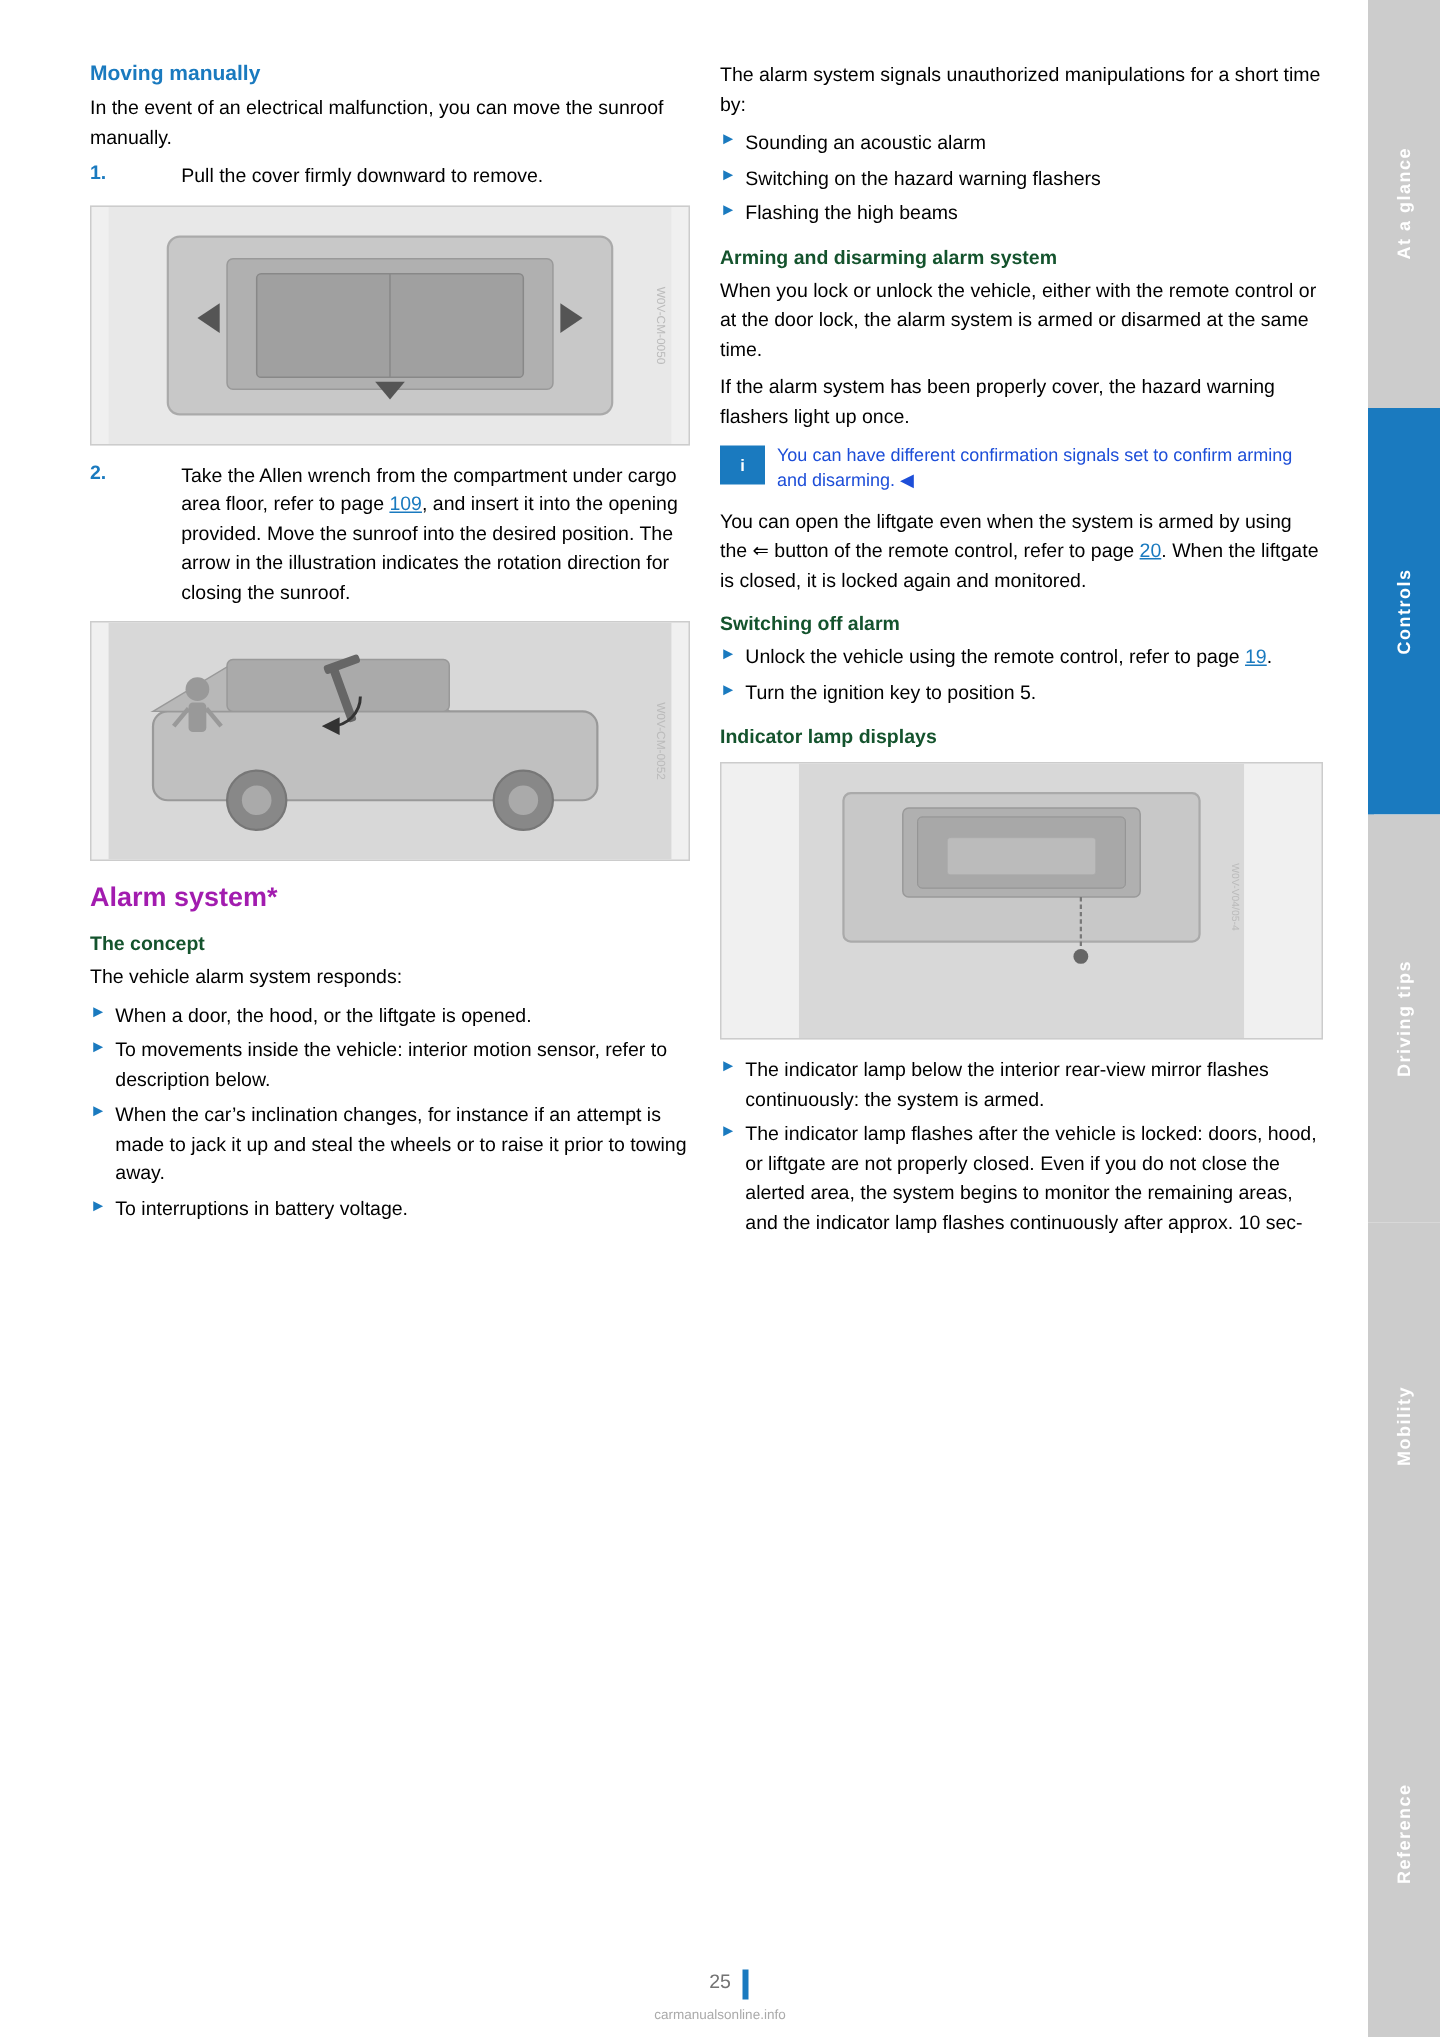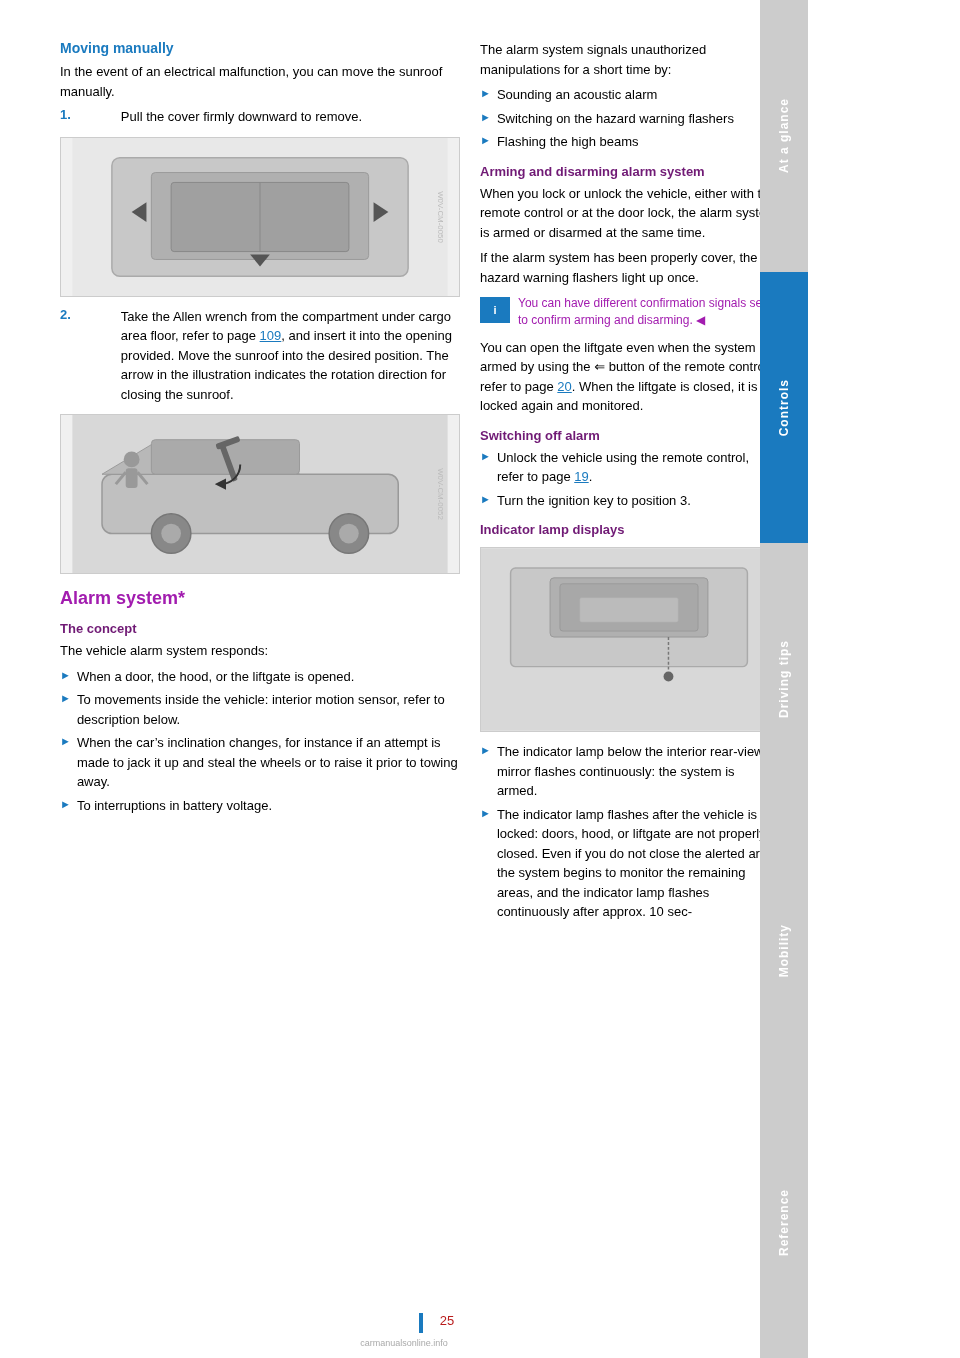--- a/index.html
+++ b/index.html
@@ -8,21 +8,21 @@
       font-size: 13px;
       background: #fff;
       width: 960px;
       min-height: 1358px;
       position: relative;
       overflow: hidden;
     }
 
     .page-container {
       display: flex;
-      width: 808px;
+      width: 960px;
       min-height: 1358px;
       position: relative;
     }
 
     
     .sidebar {
       width: 48px;
       display: flex;
       flex-direction: column;
       position: absolute;
@@ -89,21 +89,21 @@
 
     
     .section-heading {
       color: #1a7abf;
       font-size: 14px;
       font-weight: bold;
       margin-bottom: 6px;
     }
 
     .sub-heading {
-      color: #701a75;
+      color: #14532d;
       font-size: 13px;
       font-weight: bold;
       margin-bottom: 5px;
       margin-top: 12px;
     }
 
     
     .alarm-heading {
       color: #a21caf;
       font-size: 18px;
@@ -196,32 +196,31 @@
       justify-content: center;
       color: white;
       font-size: 11px;
       font-weight: bold;
       margin-top: 2px;
     }
 
     .note-text {
       font-size: 12px;
       line-height: 1.45;
-      color: #a21caf;
+      color: #1d4ed8;
     }
 
     
     .page-number {
       position: absolute;
       bottom: 30px;
       left: 50%;
       transform: translateX(-50%);
       font-size: 13px;
-      color: #b91c1c;
-      margin-left: 43px;
+      color: #737373;
     }
 
     
     .page-line {
       position: absolute;
       bottom: 25px;
       left: 50%;
       width: 4px;
       height: 20px;
       background: #1a7abf;
@@ -393,21 +392,21 @@
 
       <div class="sub-heading">Switching off alarm</div>
 
       <div class="bullet-list">
         <div class="bullet-item">
           <span class="bullet-arrow">►</span>
           <span class="bullet-text">Unlock the vehicle using the remote control, refer to page&nbsp;<span class="link-num">19</span>.</span>
         </div>
         <div class="bullet-item">
           <span class="bullet-arrow">►</span>
-          <span class="bullet-text">Turn the ignition key to position 3.</span>
+          <span class="bullet-text">Turn the ignition key to position 5.</span>
         </div>
       </div>
 
       <div class="sub-heading">Indicator lamp displays</div>
 
       <div class="diagram-box" style="height:185px;">
         <svg class="diagram-svg" viewBox="0 0 300 185" xmlns="http://www.w3.org/2000/svg">
           <rect width="300" height="185" fill="#d8d8d8"></rect>
 
           <rect x="30" y="20" width="240" height="100" rx="5" fill="#c8c8c8" stroke="#aaa" stroke-width="1.5"></rect>

